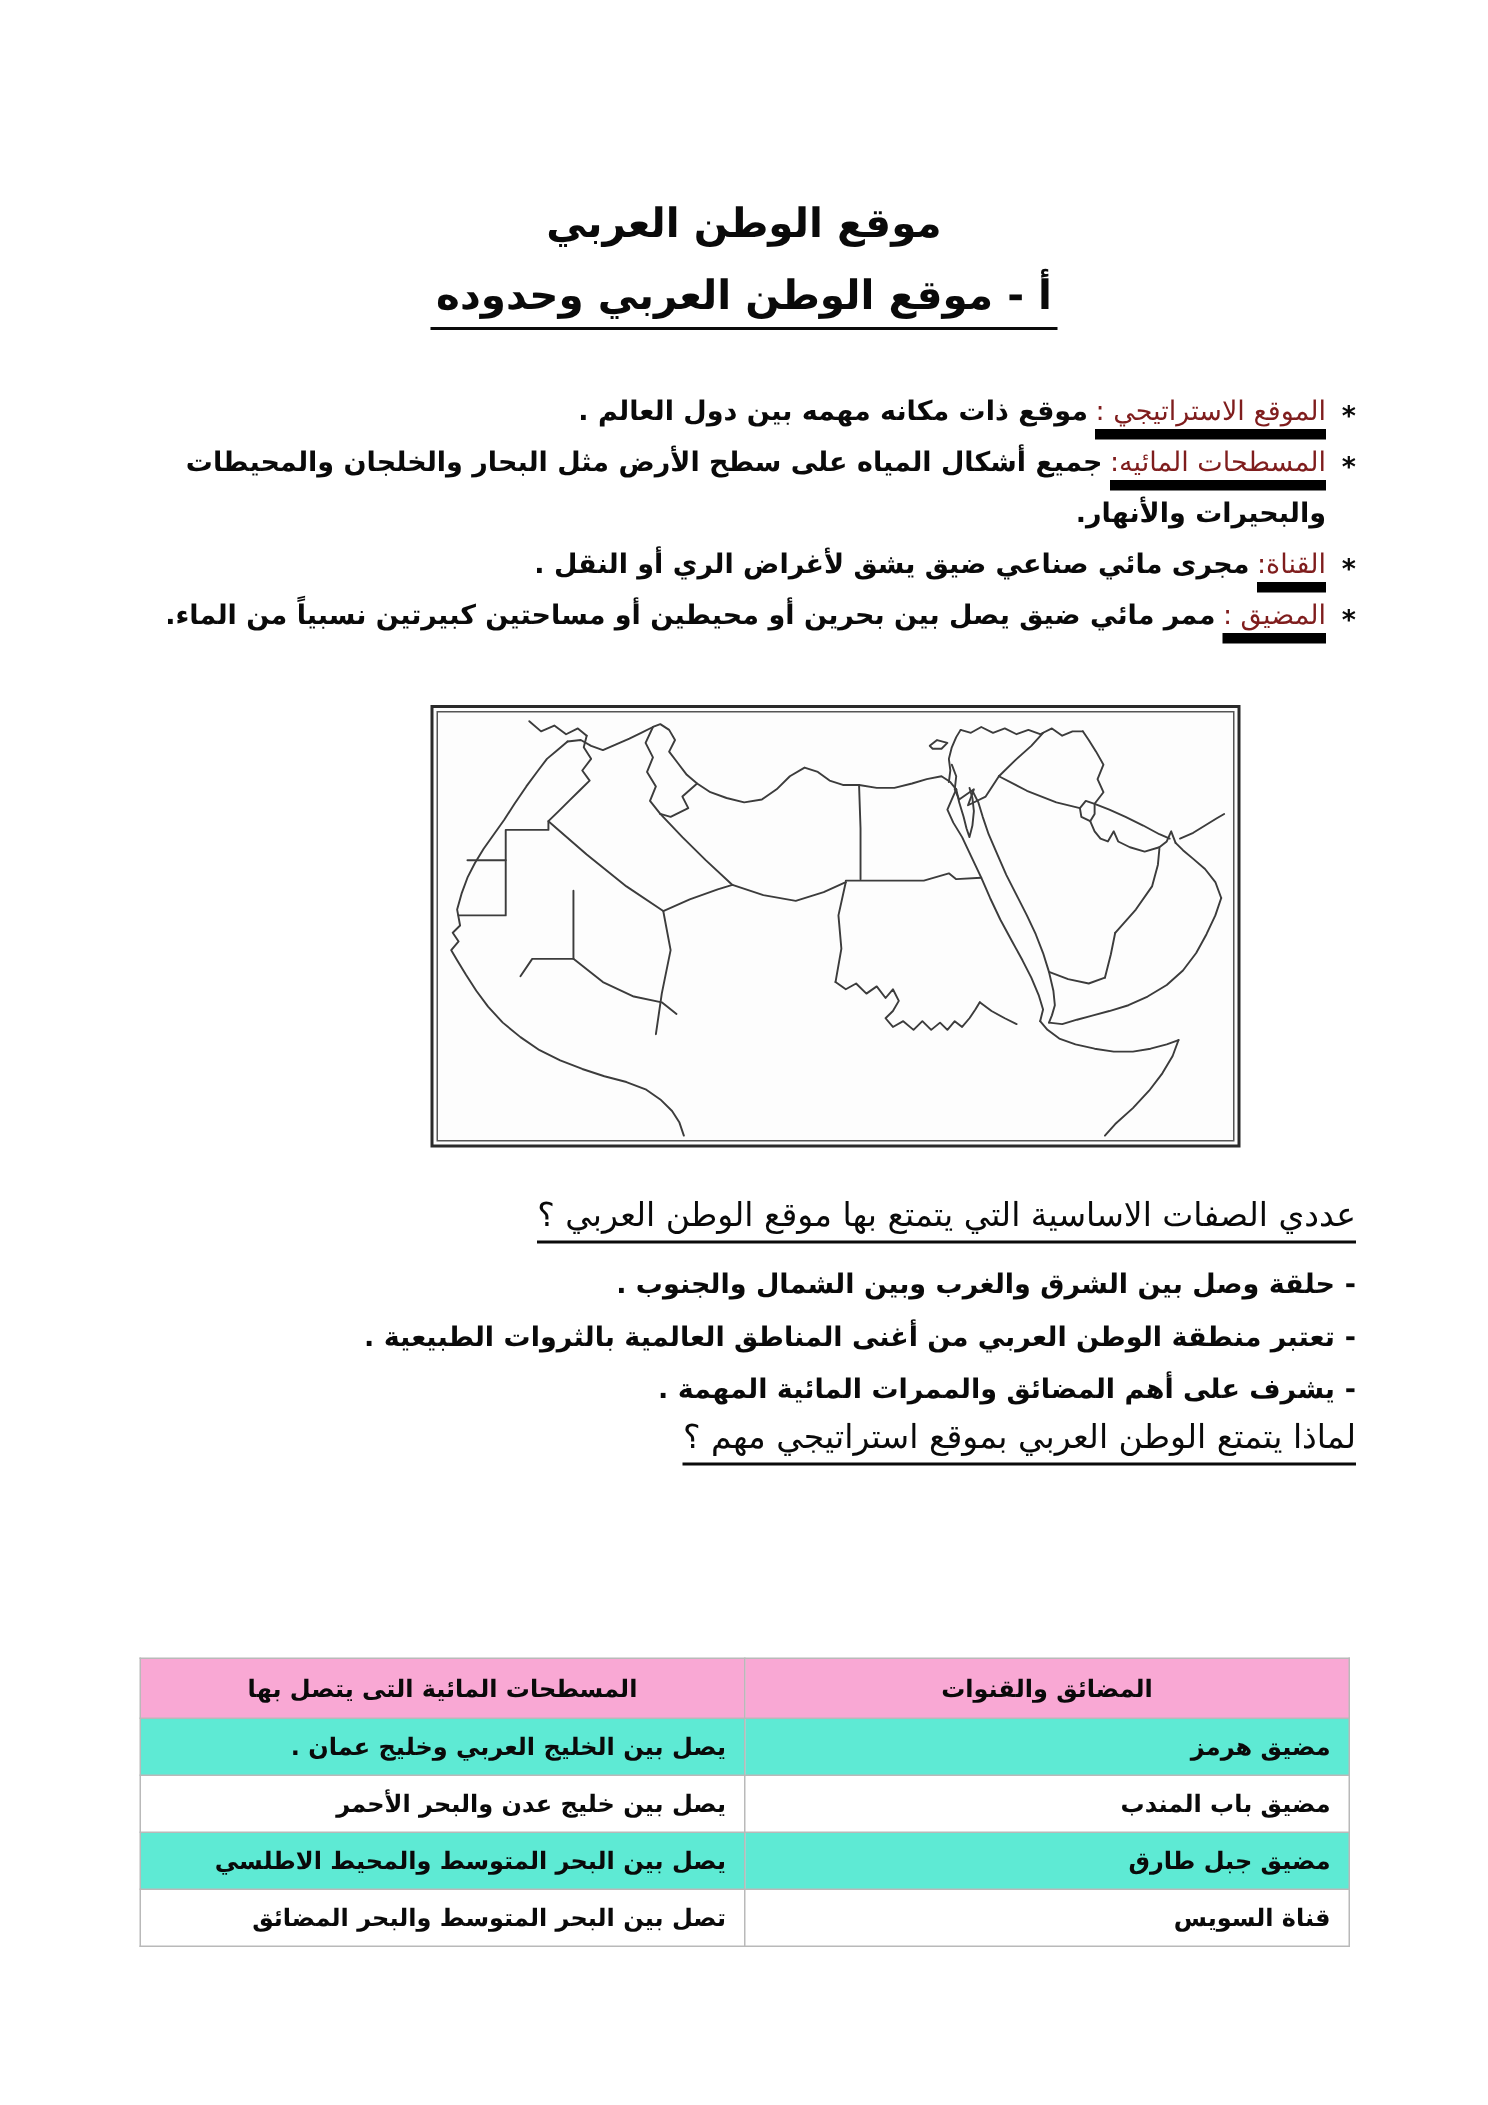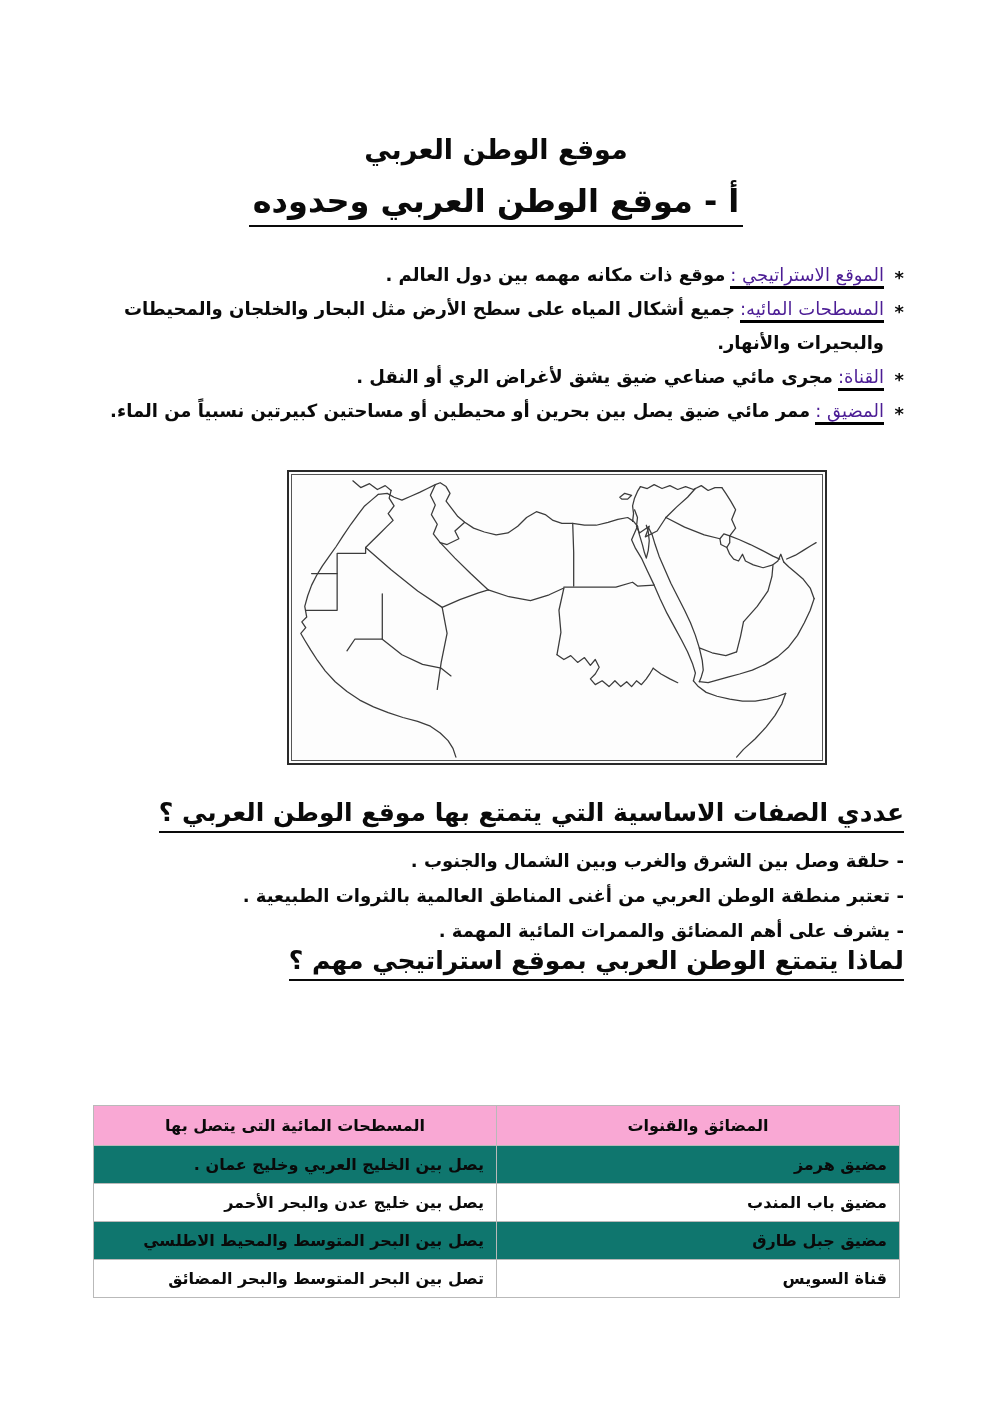--- a/index.html
+++ b/index.html
@@ -18,57 +18,57 @@
     position:absolute; top:122px; right:0; left:0;
     text-align:center;
     font-size:27px; font-weight:bold;
   }
   .subtitle-wrap {
     position:absolute; top:170px; right:0; left:0;
     text-align:center;
   }
   .subtitle {
     display:inline-block;
-    font-size:32px; font-weight:bold;
+    font-size:27px; font-weight:bold;
     border-bottom:2px solid #0a0a0a;
     padding:0 4px 5px 4px;
   }
   .defs {
     position:absolute; top:246px; right:88px; width:818px;
     font-size:18px; font-weight:bold; line-height:34px;
   }
   .def-line { position:relative; padding-right:20px; text-align:right; }
   .star {
     position:absolute; right:0; top:3px;
     font-weight:bold; font-size:18px; color:#0a0a0a;
   }
   .term {
-    color:#4c1d95; font-weight:normal;
-    border-bottom:3px solid #000000;
+    color:#7f1d1d; font-weight:normal;
+    border-bottom:7px solid #000000;
     padding-bottom:1px;
     margin-left:5px;
   }
   .map-frame {
     position:absolute; top:458px; left:287px;
     width:540px; height:295px;
     border:2px solid #2a2a2a;
     background:#fdfdfd;
   }
   .map-inner {
     position:absolute; top:2px; right:2px; bottom:2px; left:2px;
     border:1px solid #555;
   }
   .map-inner svg { width:100%; height:100%; display:block; }
   .map-inner path { fill:none; stroke:#3c3c3c; stroke-width:1.3; stroke-linejoin:round; stroke-linecap:round; }
   .qsec { position:absolute; right:88px; width:818px; text-align:right; }
   .q1 { top:786px; }
   .q2 { top:934px; }
   .q-heading {
     display:inline-block;
-    font-size:25px; font-weight:bold;
+    font-size:22px; font-weight:normal;
     border-bottom:2px solid #0a0a0a;
     padding-bottom:4px;
   }
   .q-items { margin-top:10px; }
   .q-item {
     font-size:18px; font-weight:bold; line-height:35px;
     padding-right:14px; position:relative;
   }
   .dash { position:absolute; right:0; top:0; font-weight:bold; }
   .q-answer { margin-top:9px; font-size:18px; font-weight:bold; line-height:34px; }
@@ -77,21 +77,21 @@
     border-collapse:collapse;
     font-size:16px; font-weight:bold;
     direction:rtl;
   }
   .info-table th, .info-table td {
     border:1px solid #b9b9b9;
     vertical-align:middle;
   }
   .info-table th { width:50%; height:40px; text-align:center; background:#f9a8d4; }
   .info-table td { height:38px; text-align:right; padding:0 12px; }
-  .info-table tr.shaded td { background:#0f766e; }
+  .info-table tr.shaded td { background:#5eead4; }
 </style>
 </head>
 <body>
 
 <div class="page">
 
   <div class="title">موقع الوطن العربي</div>
 
   <div class="subtitle-wrap">
     <span class="subtitle">أ - موقع الوطن العربي وحدوده</span>

